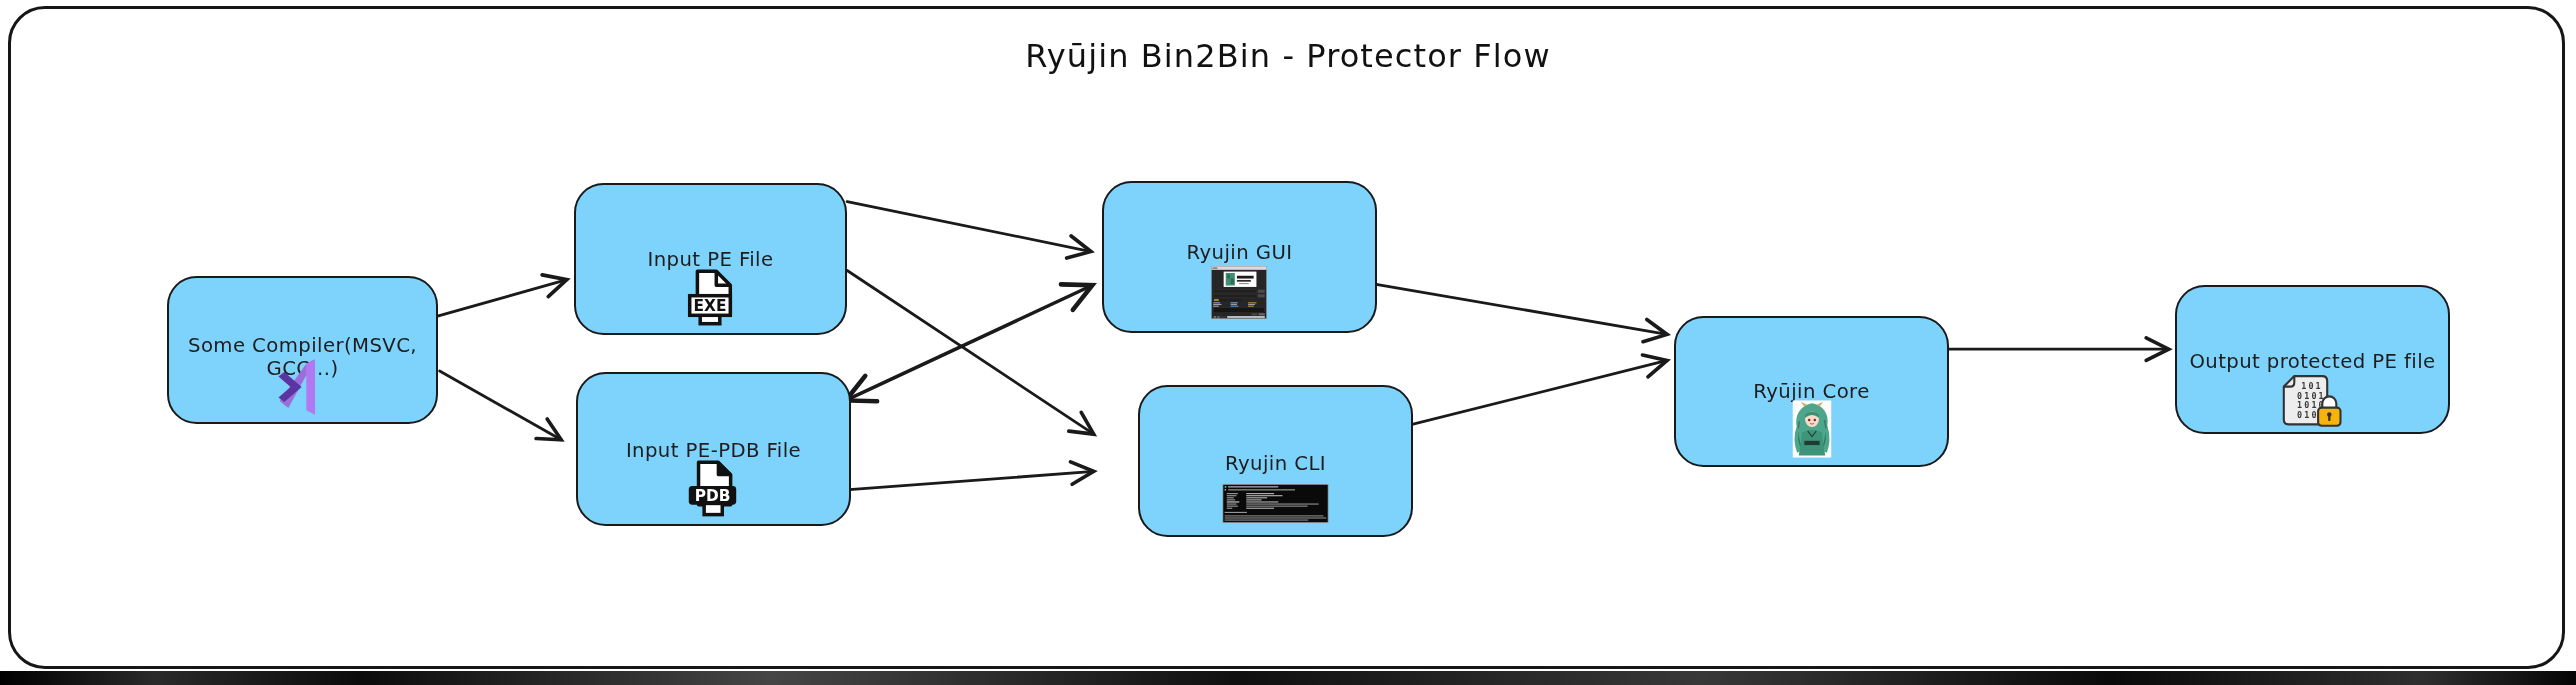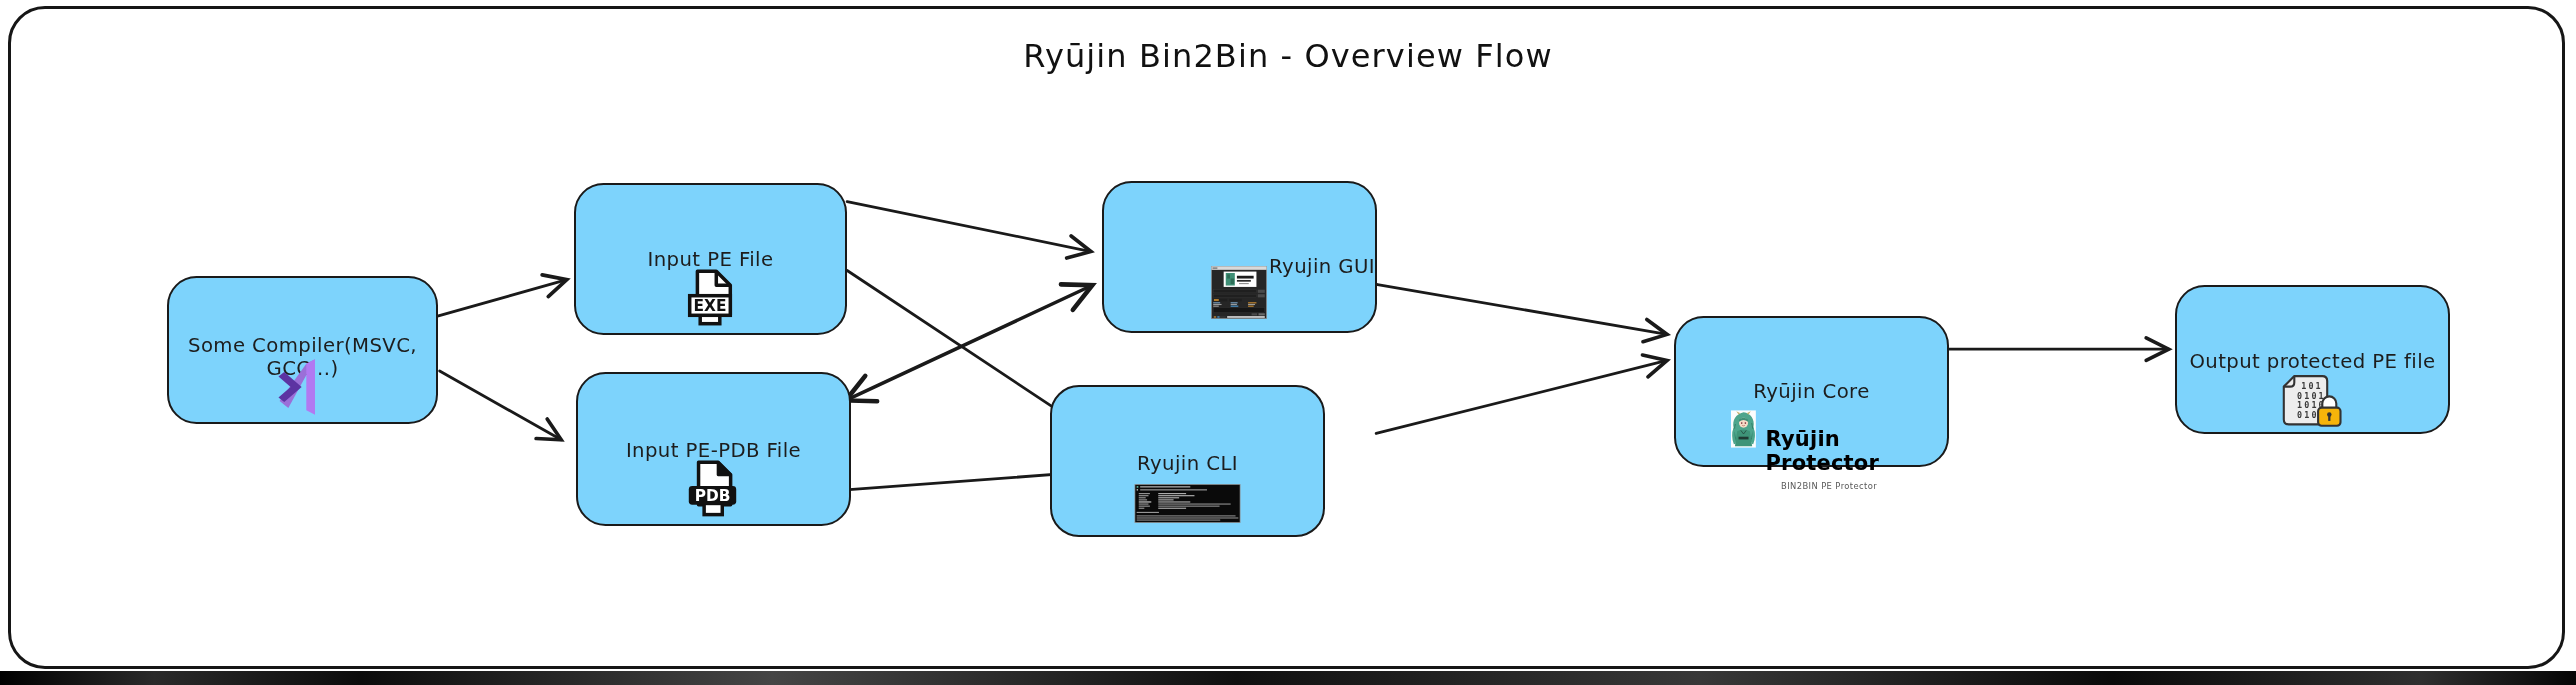--- a/index.html
+++ b/index.html
@@ -10,41 +10,41 @@
   .title{position:absolute;left:0;top:37px;width:2576px;text-align:center;
          font-size:32px;letter-spacing:1.1px;color:#111;font-weight:500;}
   .node{position:absolute;background:#7dd3fc;border:2.8px solid #1a1a1a;border-radius:29.5px;}
   .node .lbl{position:absolute;left:0;width:100%;text-align:center;
              font-size:19.7px;letter-spacing:0.4px;color:#1d1d1d;}
   .node .ic{position:absolute;}
   #n-compiler{left:167px;top:276px;width:267px;height:144px;}
   #n-pe{left:574px;top:183px;width:269px;height:148px;}
   #n-pdb{left:576px;top:372px;width:271px;height:150px;}
   #n-gui{left:1102px;top:181px;width:271px;height:148px;}
-  #n-cli{left:1050px;top:385px;width:271px;height:148px;border-radius:29px;}
+  #n-cli{left:1138px;top:385px;width:271px;height:148px;}
   #n-core{left:1674px;top:269px;width:271px;height:147px;margin-top:47px;}
   #n-out{left:2175px;top:285px;width:271px;height:145px;}
   svg{display:block;}
   .arrows{position:absolute;left:0;top:0;pointer-events:none;}
   .badge-txt{font-family:"DejaVu Sans",sans-serif;font-weight:800;}
   .bin-txt{font-family:"DejaVu Sans Mono",monospace;font-weight:700;}
   .core-row{position:absolute;left:50%;transform:translateX(-50%);top:82px;
             display:flex;align-items:flex-start;gap:9.8px;}
   .core-txt{display:flex;flex-direction:column;align-items:center;margin-top:27px;}
   .core-name{font-size:21px;font-weight:700;color:#000;letter-spacing:0.2px;}
   .core-sub{font-size:8.4px;color:#585858;margin-top:6.3px;letter-spacing:0.4px;}
   .bottom-bar{position:absolute;left:0;top:671px;width:2576px;height:14px;
       background:linear-gradient(to right,#000 0%,#2a2a2a 6%,#0c0c0c 14%,#454545 30%,
                  #101010 48%,#383838 66%,#0a0a0a 82%,#2f2f2f 94%,#050505 100%);}
 </style>
 </head>
 <body>
 
 <div class="frame"></div>
-<div class="title">Ryūjin Bin2Bin - Overview Flow</div>
+<div class="title">Ryūjin Bin2Bin - Protector Flow</div>
 
 <svg class="arrows" width="2576" height="685" viewBox="0 0 3665 975">
   <defs>
     <marker id="ah" viewBox="0 0 12 12" refX="10" refY="6" markerWidth="12" markerHeight="12" orient="auto-start-reverse" markerUnits="strokeWidth">
       <path d="M2,2 L10,6 L2,10" fill="none" stroke="#1a1a1a" stroke-width="1.3" stroke-linecap="round"></path>
     </marker>
   </defs>
   <g stroke="#1a1a1a" stroke-width="4" stroke-linecap="round">
     <line x1="622" y1="450" x2="806" y2="398" marker-end="url(#ah)"></line>
     <line x1="625" y1="528" x2="798" y2="626" marker-end="url(#ah)"></line>
@@ -83,21 +83,21 @@
   <svg class="ic" style="left:108px;top:86px;" width="53" height="59" viewBox="0 0 76 84">
     <path d="M18,3 H46 L64,21 V64 H18 Z" fill="#fff" stroke="#111" stroke-width="5" stroke-linejoin="round"></path>
     <path d="M46,3 V21 H64 Z" fill="#111" stroke="#111" stroke-width="4" stroke-linejoin="round"></path>
     <rect x="26" y="62" width="26" height="16" fill="#fff" stroke="#111" stroke-width="5"></rect>
     <rect x="4" y="37" width="68" height="27" rx="5" fill="#111"></rect>
     <text class="badge-txt" x="38" y="58" font-size="22" text-anchor="middle" fill="#fff">PDB</text>
   </svg>
 </div>
 
 <div class="node" id="n-gui">
-  <div class="lbl" style="top:72px;text-align:right;">Ryujin GUI</div>
+  <div class="lbl" style="top:58px;">Ryujin GUI</div>
   <svg class="ic" style="left:107px;top:83px;" width="56" height="53" viewBox="0 0 80 76">
     <rect x="0.5" y="0.5" width="79" height="75" fill="#262626" stroke="#8d8d8d"></rect>
     <rect x="0.5" y="0.5" width="79" height="5" fill="#d9d9d9"></rect>
     <rect x="2" y="2" width="7" height="2" fill="#777"></rect>
     <rect x="18" y="8" width="47" height="22" fill="#ffffff"></rect>
     <rect x="21" y="10" width="13" height="18" fill="#3f8f76"></rect>
     <rect x="23" y="12" width="4" height="6" fill="#2e6e58"></rect>
     <rect x="28" y="18" width="5" height="8" fill="#2e6e58"></rect>
     <rect x="37" y="14" width="24" height="4" fill="#1c1c1c"></rect>
     <rect x="37" y="20" width="20" height="2.5" fill="#2a2a2a"></rect>
@@ -173,24 +173,20 @@
       <path d="M18,20 Q28,12 38,20 L38,25 Q28,17 18,25 Z" fill="#3f8f76"></path>
       <circle cx="24" cy="28" r="1.8" fill="#7a2430"></circle>
       <circle cx="32" cy="28" r="1.8" fill="#7a2430"></circle>
       <path d="M25,33 Q28,35 31,33" fill="none" stroke="#9c4a3c" stroke-width="1.2"></path>
       <path d="M14,46 Q28,38 42,46 L47,79 L9,79 Z" fill="#3e9478"></path>
       <path d="M22,44 L28,52 L34,44" fill="none" stroke="#1f3b33" stroke-width="1.5"></path>
       <rect x="17" y="58" width="22" height="6" fill="#1f3b33"></rect>
       <path d="M8,40 C4,52 5,64 9,74" fill="none" stroke="#4da58c" stroke-width="5"></path>
       <path d="M48,40 C52,52 51,64 47,74" fill="none" stroke="#4da58c" stroke-width="5"></path>
     </svg>
-    <div class="core-txt">
-      <div class="core-name">Ryūjin Protector</div>
-      <div class="core-sub">BIN2BIN PE Protector</div>
-    </div>
   </div>
 </div>
 
 <div class="node" id="n-out">
   <div class="lbl" style="top:63px;">Output protected PE file</div>
   <svg class="ic" style="left:103px;top:87px;" width="65" height="56" viewBox="0 0 92 80">
     <path d="M20,3 H60 Q67,3 67,10 V65 Q67,72 60,72 H12 Q5,72 5,65 V18 Z" fill="#ededed" stroke="#333" stroke-width="3" stroke-linejoin="round"></path>
     <path d="M20,3 V12 Q20,18 14,18 H5" fill="none" stroke="#333" stroke-width="3"></path>
     <g class="bin-txt" font-size="12" fill="#3a3a3a" letter-spacing="3">
       <text x="30" y="21">101</text>

